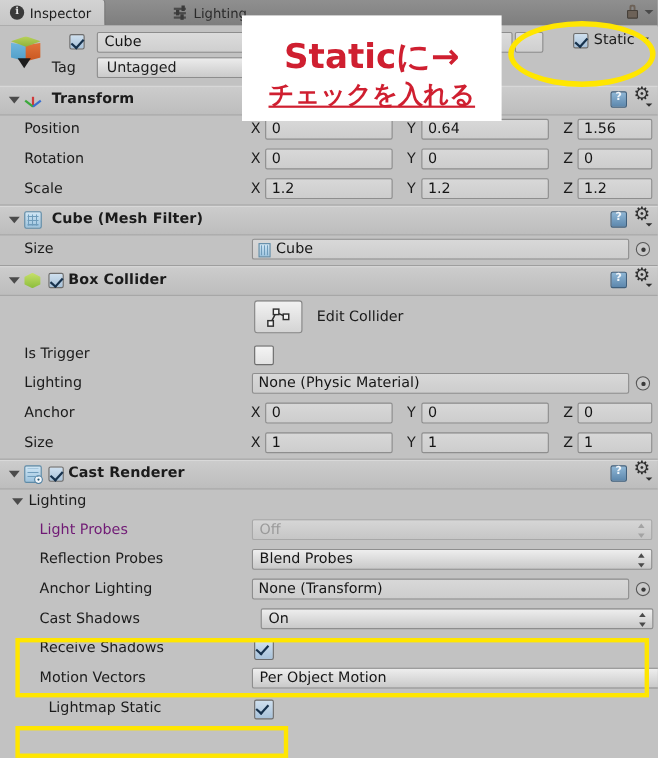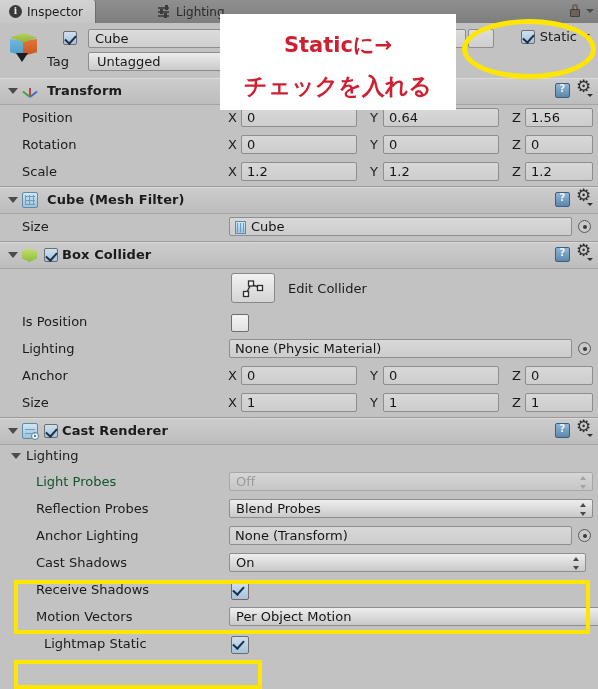--- a/index.html
+++ b/index.html
@@ -35,21 +35,21 @@
 
   .lockbtn{position:absolute;right:16px;top:3px;width:14px;height:15px;}
   .lockbody{position:absolute;left:2px;top:6px;width:10px;height:8px;background:#6d6258;border:1px solid #46403a;box-sizing:border-box;border-radius:1px;}
   .lockshackle{position:absolute;left:4px;top:1px;width:6px;height:7px;border:2px solid #6d6258;border-bottom:none;border-radius:4px 4px 0 0;box-sizing:border-box;}
   .caretmini{position:absolute;right:4px;top:9px;width:0;height:0;border-left:4px solid transparent;border-right:4px solid transparent;border-top:4px solid #4a4a4a;}
 
   
   .body{position:absolute;left:0;top:23px;width:598px;}
   .row{position:relative;height:27px;}
   .label{position:absolute;left:22px;top:5px;font-size:13px;color:#1b1b1b;white-space:nowrap;}
-  .label.dim{color:#14532d;}
+  .label.dim{color:#701a75;}
 
   .sep{height:1px;background:#9b9b9b;box-shadow:0 1px 0 #d2d2d2;}
 
   
   .objhdr{position:relative;height:55px;background:#c2c2c2;}
   .cubeicon{position:absolute;left:8px;top:6px;width:34px;height:34px;}
   .cube-l{position:absolute;left:2px;top:10px;width:14px;height:17px;background:linear-gradient(#6fb7dd,#4f9cc6);
      clip-path:polygon(0 0,100% 12%,100% 100%,0 78%);}
   .cube-r{position:absolute;left:15px;top:10px;width:14px;height:17px;background:linear-gradient(#e2753a,#c8551f);
      clip-path:polygon(0 12%,100% 0,100% 78%,0 100%);}
@@ -148,22 +148,22 @@
   .editbtn svg{position:absolute;left:10px;top:6px;}
 
   
   .ellipse{position:absolute;border:5px solid #ffe600;border-radius:50%;box-sizing:border-box;}
   .hlbox{position:absolute;border:4px solid #ffe600;box-sizing:border-box;}
 
   
   .callout{position:absolute;background:#ffffff;}
   .callout .l1,.callout .l2{position:absolute;width:100%;text-align:center;
     color:#cf1f30;font-weight:bold;font-family:"DejaVu Sans",sans-serif;}
-  .callout .l1{top:17px;font-size:21px;}
-  .callout .l2{top:57px;font-size:23px;}
+  .callout .l1{top:17px;font-size:31px;}
+  .callout .l2{top:57px;font-size:23px;text-decoration:underline;}
 </style>
 </head>
 <body>
 
 <div id="root">
 
   <div class="tabbar">
     <div class="tab active">
       <span class="tabicon ico-info">i</span>
       <span>Inspector</span>
@@ -286,21 +286,21 @@
         <svg width="24" height="18" viewBox="0 0 24 18">
           <polyline points="4,14 9,4 18,8" fill="none" stroke="#2e2e2e" stroke-width="1.4"></polyline>
           <rect x="1.5" y="11.5" width="5" height="5" fill="#f4f4f4" stroke="#2e2e2e" stroke-width="1.3"></rect>
           <rect x="6.5" y="1" width="5" height="5" fill="#f4f4f4" stroke="#2e2e2e" stroke-width="1.3"></rect>
           <rect x="15.5" y="5.5" width="5" height="5" fill="#f4f4f4" stroke="#2e2e2e" stroke-width="1.3"></rect>
         </svg>
       </div>
       <span style="position:absolute;left:288px;top:12px;font-size:13px;">Edit Collider</span>
     </div>
     <div class="row">
-      <span class="label">Is Position</span>
+      <span class="label">Is Trigger</span>
       <span class="chk off" style="position:absolute;left:231px;top:5px;width:18px;height:18px;"></span>
     </div>
     <div class="row">
       <span class="label">Lighting</span>
       <div class="field" style="left:229px;top:3px;width:343px;">None (Physic Material)</div>
       <span class="objdot" style="left:578px;top:6px;"></span>
     </div>
     <div class="row">
       <span class="label">Anchor</span>
       <span class="axl" style="left:228px;">X</span>
@@ -351,21 +351,21 @@
         <span class="updown"></span>
       </div>
     </div>
     <div class="row">
       <span class="label" style="left:36px;">Anchor Lighting</span>
       <div class="field" style="left:229px;top:3px;width:343px;">None (Transform)</div>
       <span class="objdot" style="left:578px;top:6px;"></span>
     </div>
     <div class="row">
       <span class="label" style="left:36px;">Cast Shadows</span>
-      <div class="popup" style="left:229px;top:3px;width:357px;">
+      <div class="popup" style="left:237px;top:3px;width:357px;">
         <span>On</span>
         <span class="updown"></span>
       </div>
     </div>
     <div class="row">
       <span class="label" style="left:36px;">Receive Shadows</span>
       <span class="chk on" style="position:absolute;left:231px;top:5px;width:18px;height:18px;"></span>
     </div>
     <div class="row">
       <span class="label" style="left:36px;">Motion Vectors</span>

